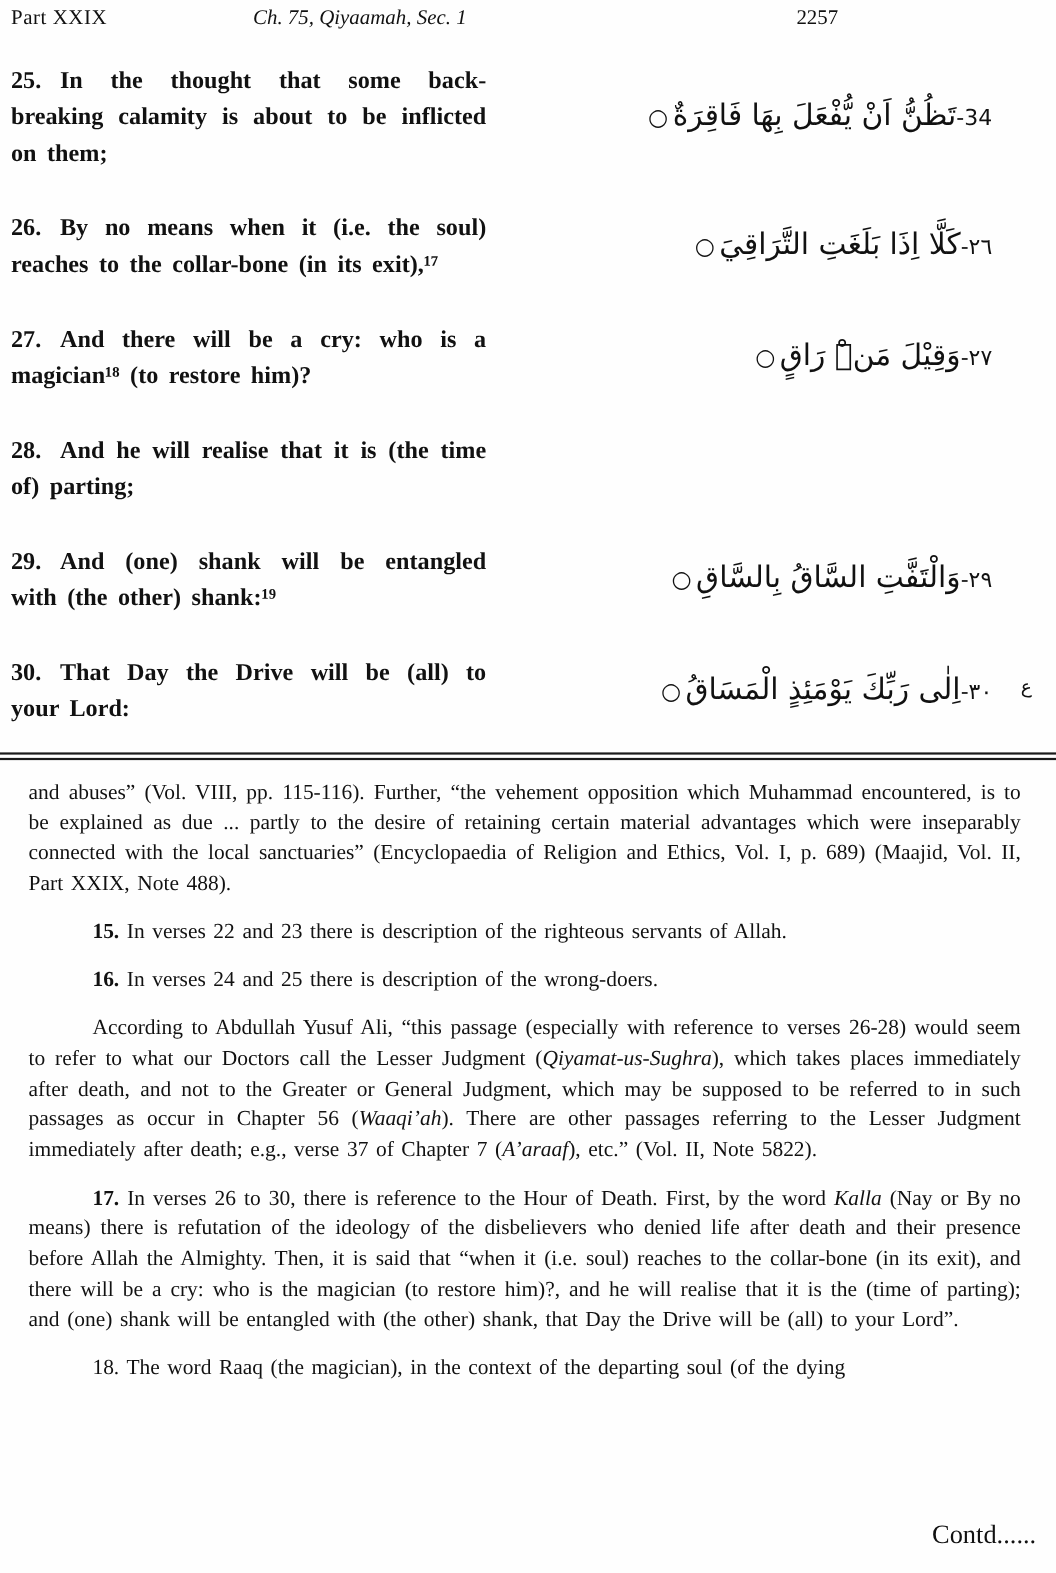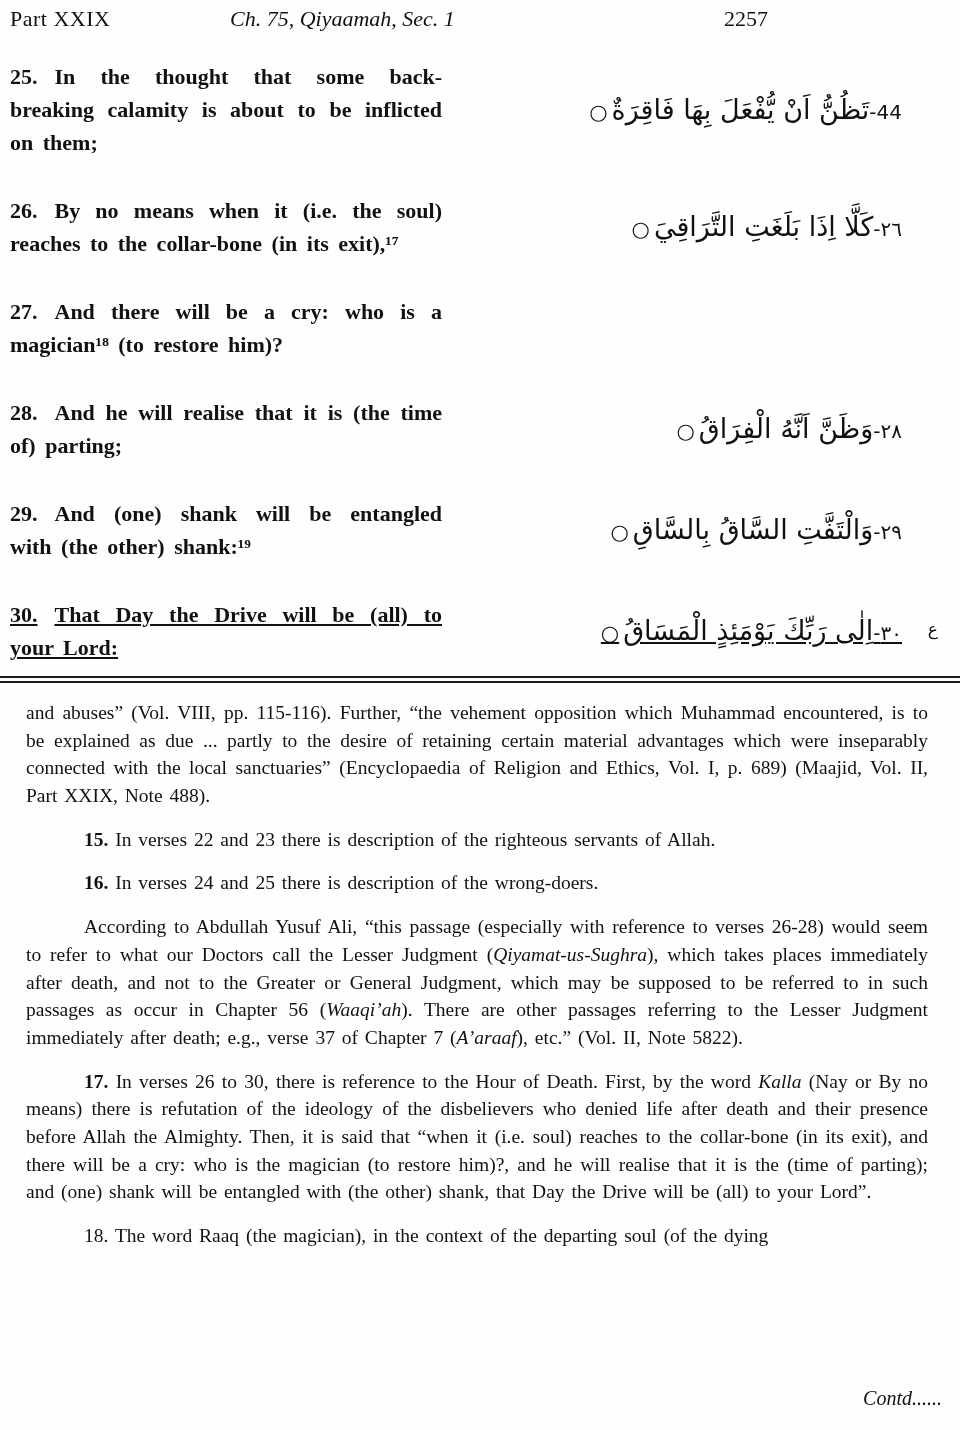--- a/index.html
+++ b/index.html
@@ -8,21 +8,21 @@
     background: #fefefe;
     color: #111;
     font-family: "Liberation Serif", "DejaVu Serif", serif;
     overflow: hidden;
   }
   .page { padding: 6px 16px 0 10px; position: relative; height: 1424px; box-sizing: border-box; }
 
   
   .hdr {
     display: flex; align-items: baseline;
-    font-size: 22px; margin-bottom: 28px;
+    font-size: 19px; margin-bottom: 28px;
   }
   .hdr .left  { width: 220px; letter-spacing: 0.5px; }
   .hdr .center{ flex: 1; text-align: left; font-style: italic; }
   .hdr .right { width: 220px; text-align: left; }
 
   
   .verse-row { display: flex; margin-bottom: 35px; }
   .verse-en {
     width: 432px;
     font-weight: bold;
@@ -66,80 +66,79 @@
     line-height: 1.42;
     text-align: justify;
     word-spacing: 2px;
   }
   .fn-para { margin: 16px; }
   .fn-para.indent { text-indent: 58px; }
 
   .contd {
     position: absolute;
     right: 18px; bottom: 14px;
-    font-style: italic;
-    font-size: 20px;
+    font-size: 24px;
   }
 </style>
 </head>
 <body>
 
 <div class="page">
 
   <div class="hdr">
     <span class="left">Part XXIX</span>
     <span class="center">Ch. 75, Qiyaamah, Sec. 1</span>
     <span class="right">2257</span>
   </div>
 
   <div class="verses">
 
     <div class="verse-row">
       <div class="verse-en">
         <span class="vno">25.</span><span>In the thought that some back-breaking calamity is about to be inflicted on them;</span>
       </div>
       <div class="verse-ar">
-        <span class="anum">44-</span><span>تَظُنُّ اَنْ يُّفْعَلَ بِهَا فَاقِرَةٌ</span><span class="endmark">○</span>
+        <span class="anum">34-</span><span>تَظُنُّ اَنْ يُّفْعَلَ بِهَا فَاقِرَةٌ</span><span class="endmark">○</span>
       </div>
     </div>
 
     <div class="verse-row">
       <div class="verse-en">
         <span class="vno">26.</span><span>By no means when it (i.e. the soul) reaches to the collar-bone (in its exit),¹⁷</span>
       </div>
       <div class="verse-ar">
         <span class="anum">٢٦-</span><span>كَلَّا اِذَا بَلَغَتِ التَّرَاقِيَ</span><span class="endmark">○</span>
       </div>
     </div>
 
     <div class="verse-row">
       <div class="verse-en">
         <span class="vno">27.</span><span>And there will be a cry: who is a magician¹⁸ (to restore him)?</span>
       </div>
+      <div class="verse-ar">
+        <span class="anum">٢٧-</span><span>وَقِيْلَ مَنْۜ رَاقٍ</span><span class="endmark">○</span>
+      </div>
     </div>
 
     <div class="verse-row">
       <div class="verse-en">
         <span class="vno">28.</span><span>And he will realise that it is (the time of) parting;</span>
-      </div>
-      <div class="verse-ar">
-        <span class="anum">٢٨-</span><span>وَظَنَّ اَنَّهُ الْفِرَاقُ</span><span class="endmark">○</span>
       </div>
     </div>
 
     <div class="verse-row">
       <div class="verse-en">
         <span class="vno">29.</span><span>And (one) shank will be entangled with (the other) shank:¹⁹</span>
       </div>
       <div class="verse-ar">
         <span class="anum">٢٩-</span><span>وَالْتَفَّتِ السَّاقُ بِالسَّاقِ</span><span class="endmark">○</span>
       </div>
     </div>
 
-    <div class="verse-row" style="margin-bottom:12px;text-decoration:underline;">
+    <div class="verse-row" style="margin-bottom:24px;">
       <div class="verse-en">
         <span class="vno">30.</span><span>That Day the Drive will be (all) to your Lord:</span>
       </div>
       <div class="verse-ar">
         <span class="ruku">ع</span>
         <span class="anum">٣٠-</span><span>اِلٰى رَبِّكَ يَوْمَئِذٍ الْمَسَاقُ</span><span class="endmark">○</span>
       </div>
     </div>
 
   </div>

